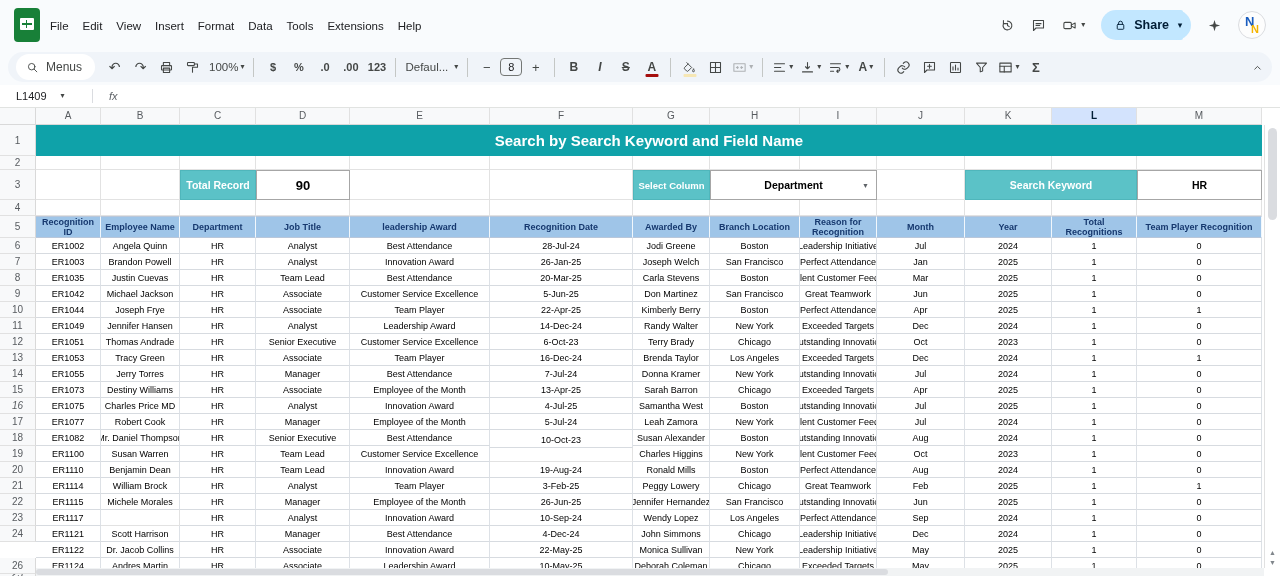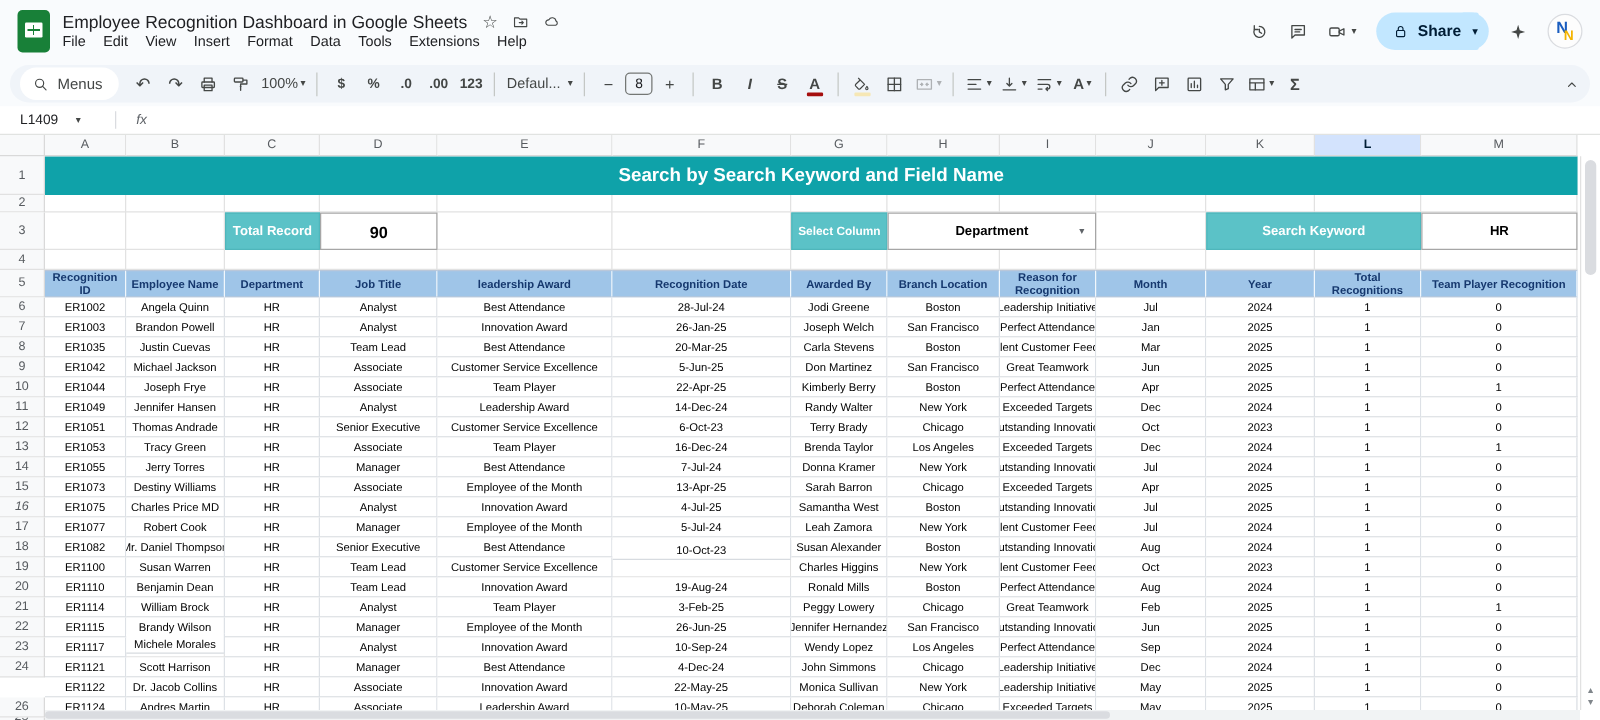--- a/index.html
+++ b/index.html
@@ -87,35 +87,20 @@
 </head>
 <body>
 
 <div class="app">
 
   <header class="titlebar">
     <div class="logo">
         <div class="logo-grid"></div>
       </div>
     <div class="title-block">
-      <div class="title-row">
-        <span class="doc-title">Employee Recognition Dashboard in Google Sheets</span>
-        <span class="t-ic">☆</span>
-        <span class="t-ic">
-          <svg class="ic sm" viewBox="0 0 24 24">
-              <path d="M3 6h6l2 2h10v11H3z"></path>
-              <path d="M10 13h6m0 0l-2.2-2.2M16 13l-2.2 2.2"></path>
-            </svg>
-        </span>
-        <span class="t-ic">
-          <svg class="ic sm" viewBox="0 0 24 24">
-              <path d="M7 17a4 4 0 1 1 .6-7.96A5.5 5.5 0 0 1 18 10.5 3.5 3.5 0 0 1 17.5 17H7z"></path>
-            </svg>
-        </span>
-      </div>
       <nav class="menubar" id="menubar">
           <span>File</span>
           <span>Edit</span>
           <span>View</span>
           <span>Insert</span>
           <span>Format</span>
           <span>Data</span>
           <span>Tools</span>
           <span>Extensions</span>
           <span>Help</span>
@@ -668,21 +653,21 @@
         <div class="tcell" style="left: 350px; width: 140px; top: 386px; height: 16px;">Employee of the Month</div>
         <div class="tcell" style="left: 490px; width: 143px; top: 386px; height: 16px;">26-Jun-25</div>
         <div class="tcell" style="left: 633px; width: 77px; top: 386px; height: 16px;">Jennifer Hernandez</div>
         <div class="tcell" style="left: 710px; width: 90px; top: 386px; height: 16px;">San Francisco</div>
         <div class="tcell" style="left: 800px; width: 77px; top: 386px; height: 16px;">Outstanding Innovation</div>
         <div class="tcell" style="left: 877px; width: 88px; top: 386px; height: 16px;">Jun</div>
         <div class="tcell" style="left: 965px; width: 87px; top: 386px; height: 16px;">2025</div>
         <div class="tcell" style="left: 1052px; width: 85px; top: 386px; height: 16px;">1</div>
         <div class="tcell" style="left: 1137px; width: 125px; top: 386px; height: 16px;">0</div>
         <div class="tcell" style="left: 36px; width: 65px; top: 402px; height: 16px;">ER1117</div>
-        <div class="tcell" style="left: 101px; width: 79px; top: 399px; height: 16px; text-align: center;">Michele Morales</div>
+        <div class="tcell" style="left: 101px; width: 79px; top: 386px; height: 16px; text-align: center;">Michele Morales</div>
         <div class="tcell" style="left: 180px; width: 76px; top: 402px; height: 16px;">HR</div>
         <div class="tcell" style="left: 256px; width: 94px; top: 402px; height: 16px;">Analyst</div>
         <div class="tcell" style="left: 350px; width: 140px; top: 402px; height: 16px;">Innovation Award</div>
         <div class="tcell" style="left: 490px; width: 143px; top: 402px; height: 16px; text-align: center;">10-Sep-24</div>
         <div class="tcell" style="left: 633px; width: 77px; top: 402px; height: 16px;">Wendy Lopez</div>
         <div class="tcell" style="left: 710px; width: 90px; top: 402px; height: 16px;">Los Angeles</div>
         <div class="tcell" style="left: 800px; width: 77px; top: 402px; height: 16px;">Perfect Attendance</div>
         <div class="tcell" style="left: 877px; width: 88px; top: 402px; height: 16px;">Sep</div>
         <div class="tcell" style="left: 965px; width: 87px; top: 402px; height: 16px;">2024</div>
         <div class="tcell" style="left: 1052px; width: 85px; top: 402px; height: 16px;">1</div>

